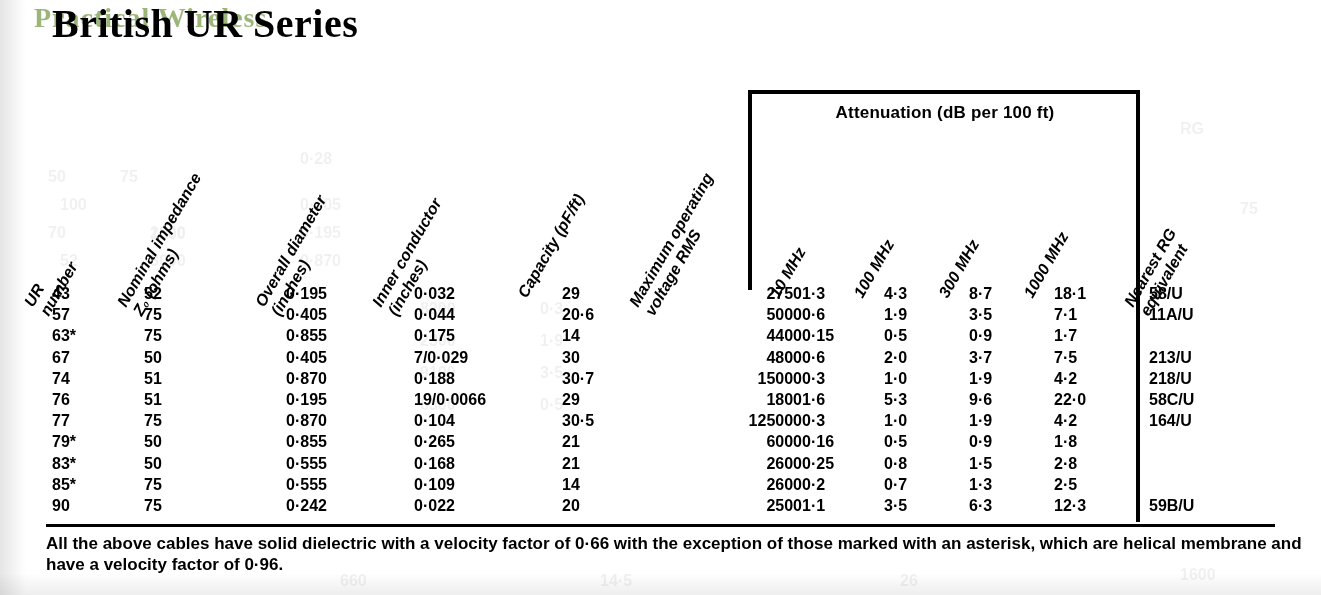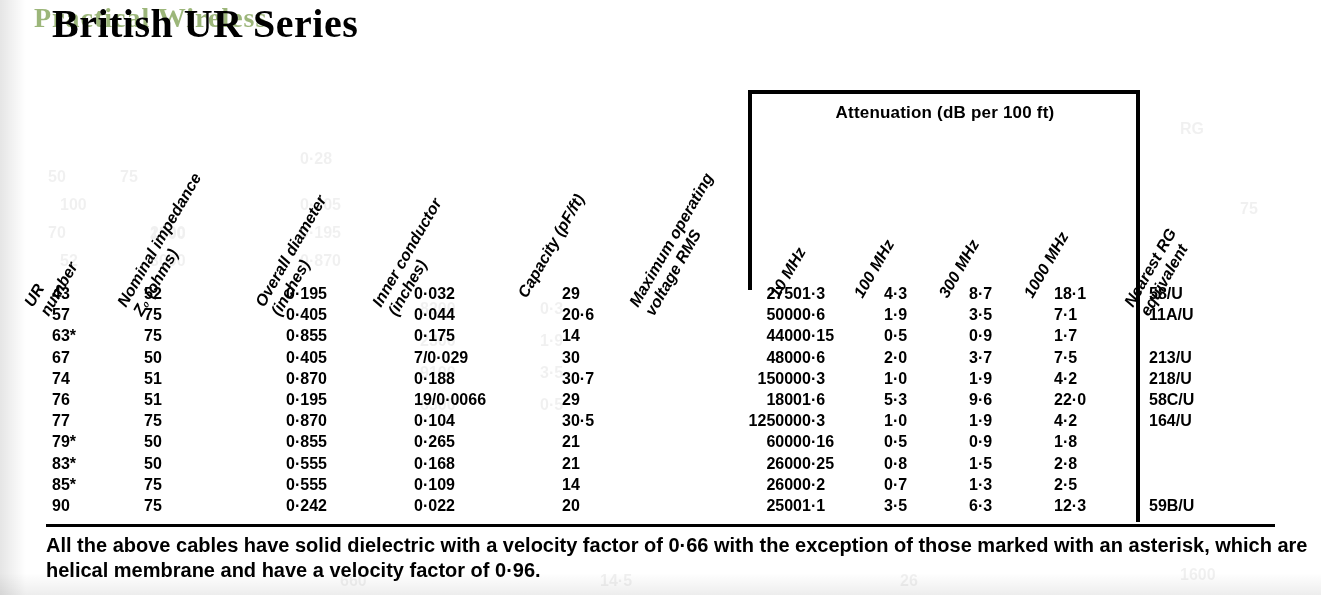--- a/index.html
+++ b/index.html
@@ -144,21 +144,21 @@
     width: 1229px;
     height: 3px;
     background: #000;
   }
 
   .footnote {
     position: absolute;
     left: 46px;
     top: 533px;
     width: 1262px;
-    font-size: 20px;
+    font-size: 17px;
     font-weight: bold;
     line-height: 1.25;
   }
 
   .edge-shade-left {
     position: absolute;
     left: 0; top: 0;
     width: 26px; height: 595px;
     background: linear-gradient(to right, rgba(0,0,0,0.10), rgba(0,0,0,0));
     pointer-events: none;

